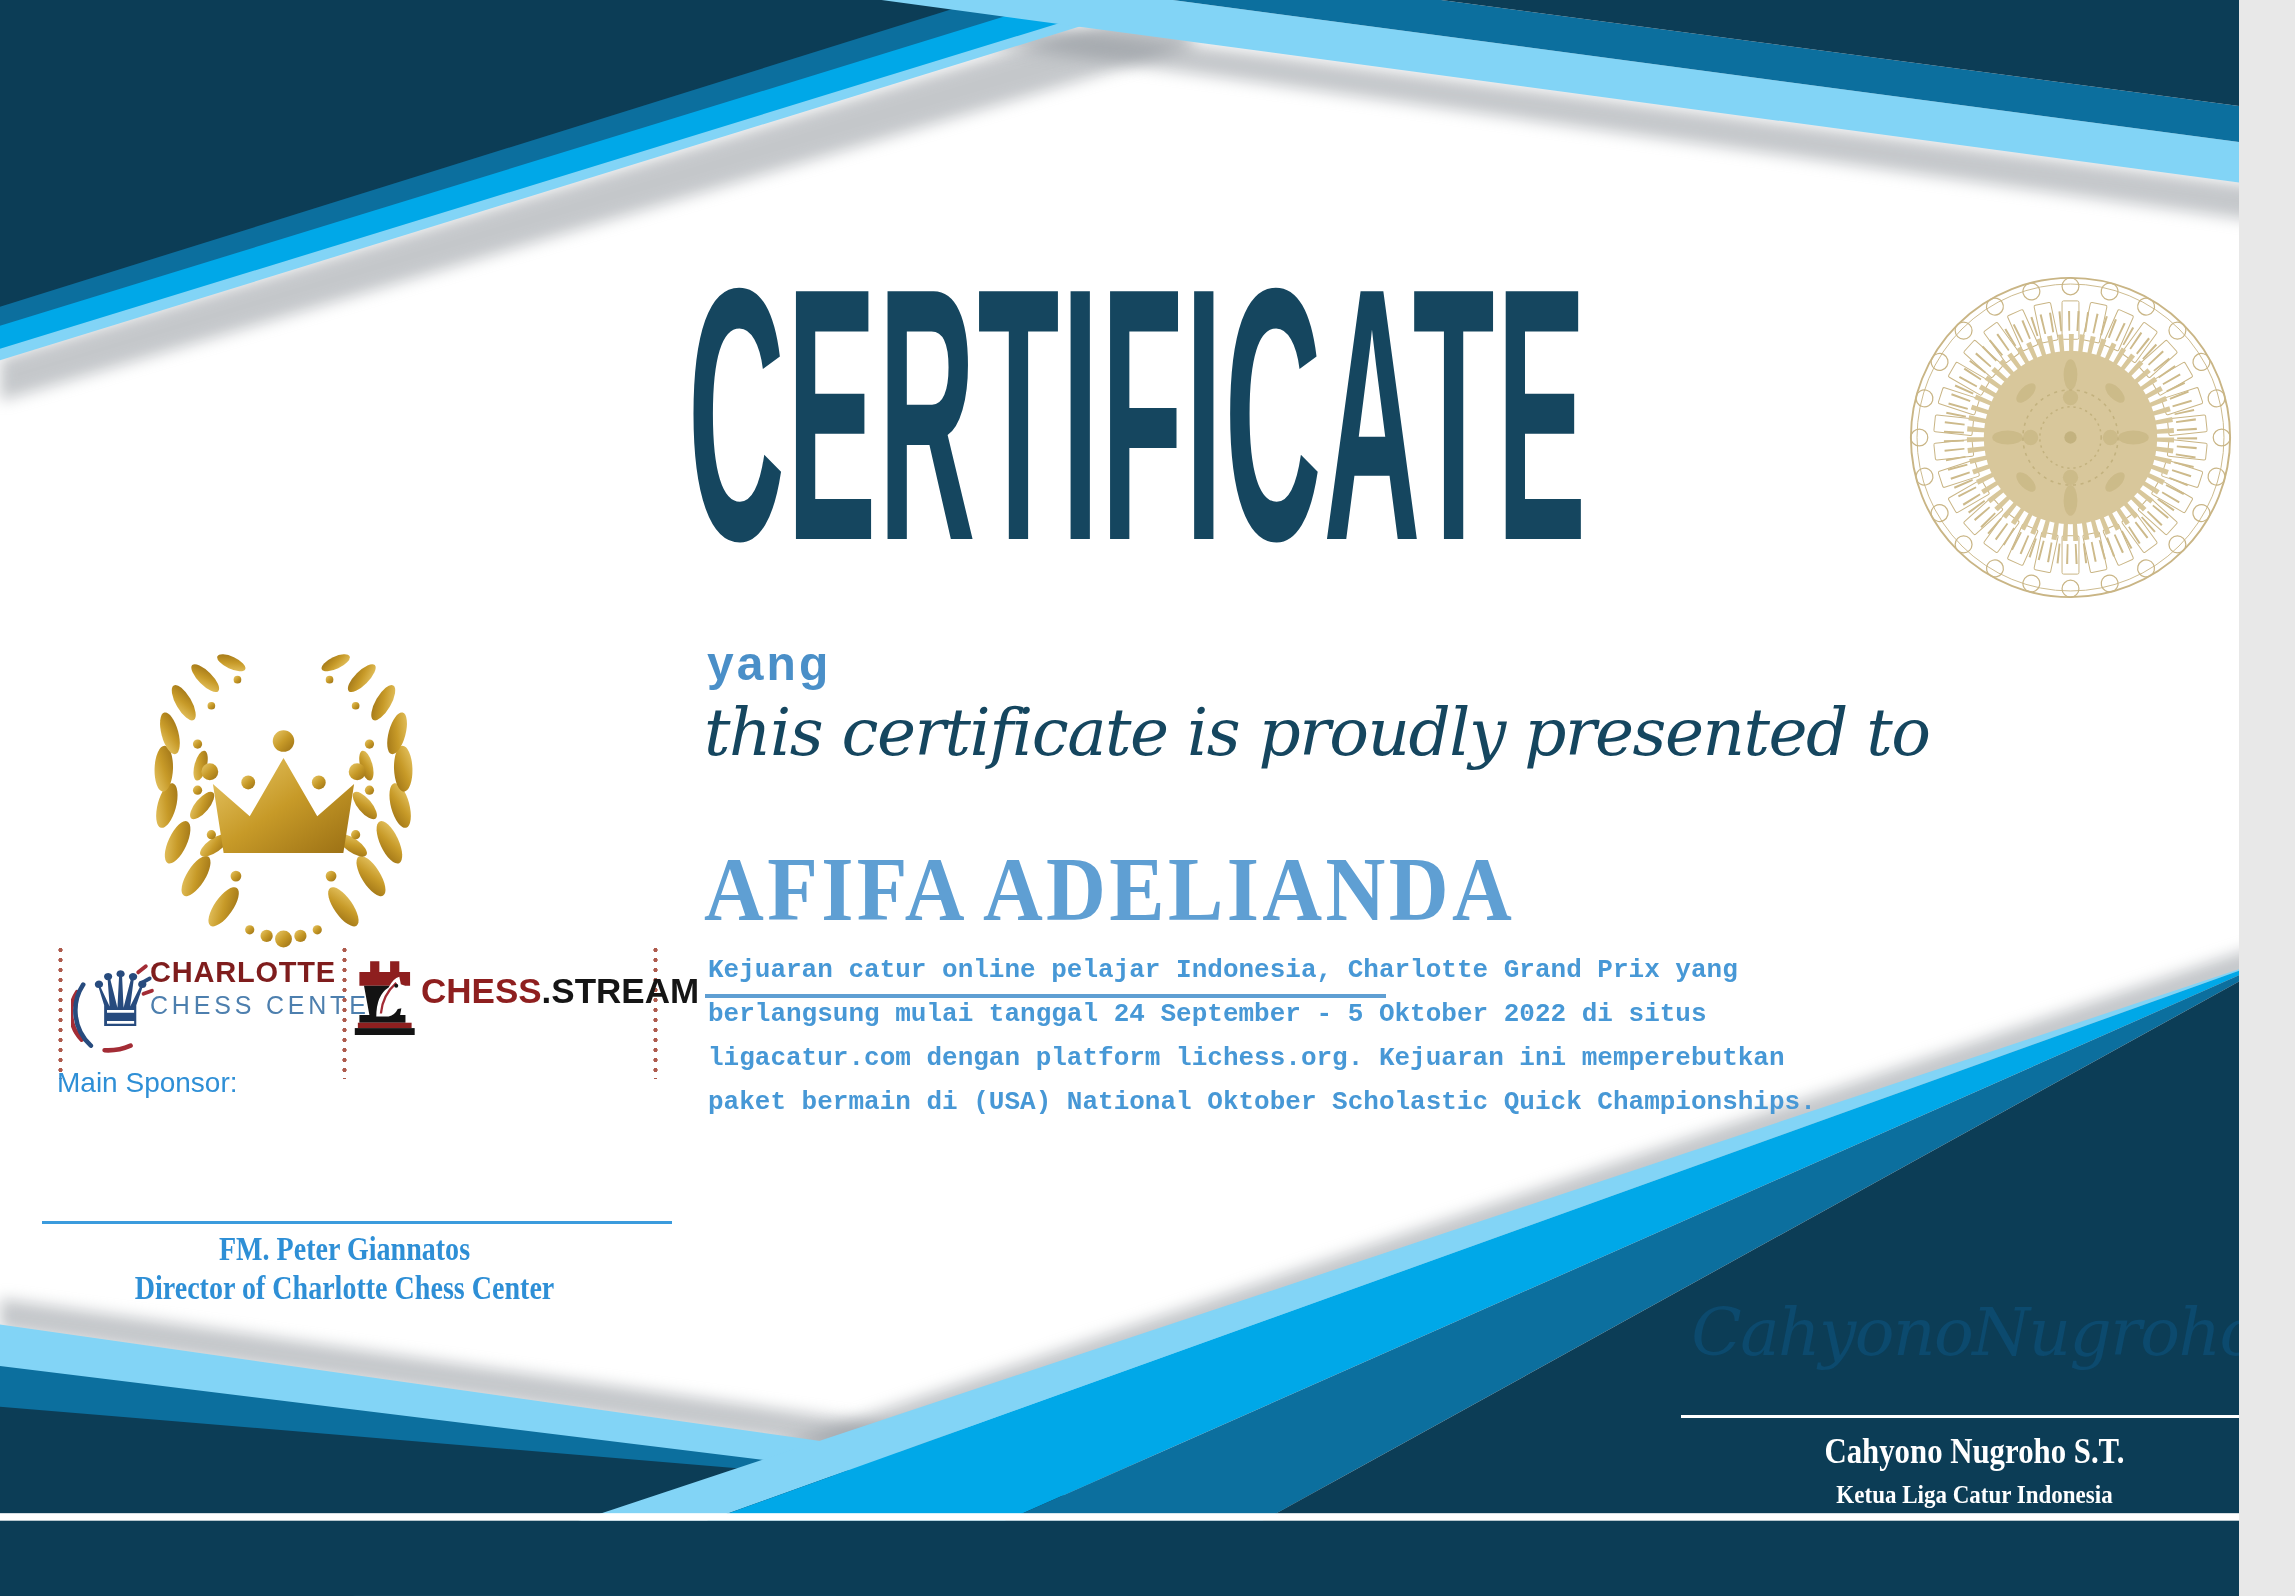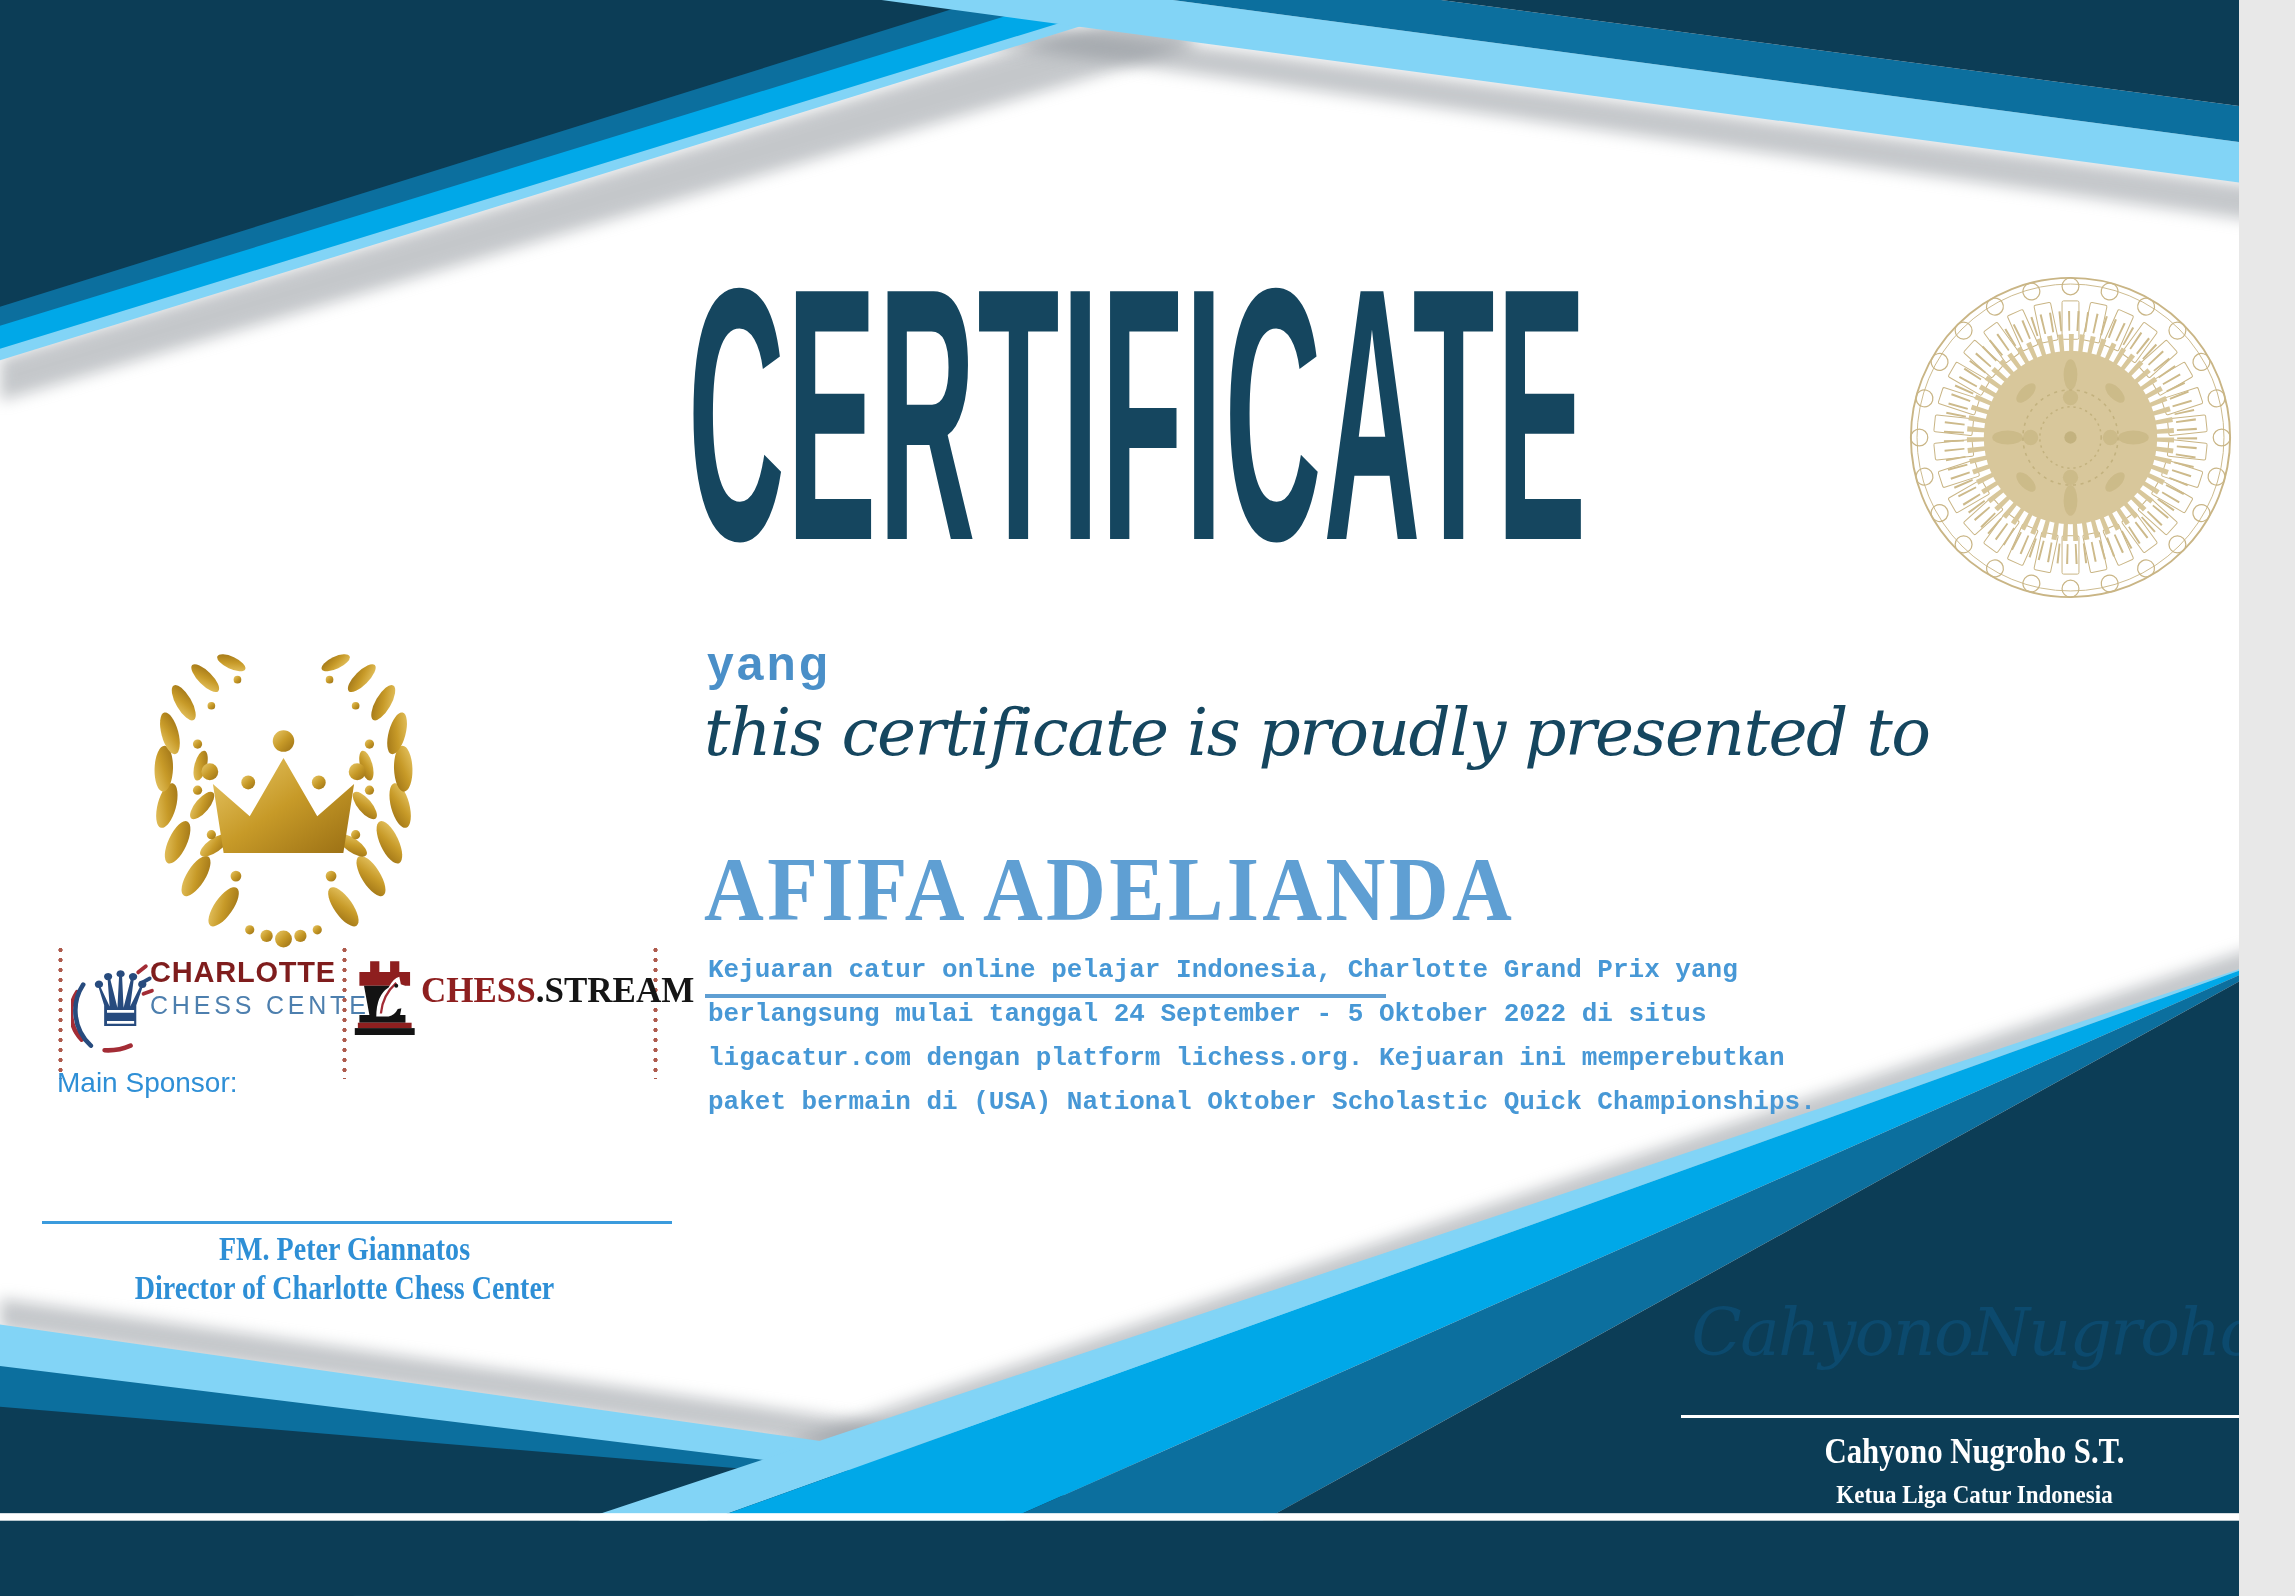--- a/index.html
+++ b/index.html
@@ -25,21 +25,21 @@
          color:#4798D6;line-height:44px;white-space:nowrap;font-family:Liberation Mono, monospace;}
 
   
   .dotted-sep{width:4.6px;height:134px;top:945px;
       background-image:radial-gradient(circle,#AD5A4C 1.8px,rgba(173,90,76,0) 2.1px);
       background-size:4.6px 10px;background-repeat:repeat-y;}
   .cc-text1{left:150px;top:956px;font-size:29px;font-weight:bold;color:#7f1d1d;
             letter-spacing:0.8px;}
   .cc-text2{left:150px;top:991px;font-size:25px;color:#4D7FAE;letter-spacing:3.8px;}
   .stream-text{left:421px;top:971px;font-size:35px;font-weight:bold;
-               font-family:Liberation Serif, serif;white-space:nowrap;}
+               font-family:Liberation Sans, sans-serif;white-space:nowrap;}
   .stream-text .p1{color:#8E1F1F;}
   .stream-text .p2{color:#151515;}
   .sponsor-heading{left:57px;top:1067px;font-size:28px;font-weight:normal;color:#2E8FD6;}
   .sponsor-script{left:37px;top:1092px;font-size:96px;font-style:italic;
                   font-family:"DejaVu Serif",serif;color:#3B9BDD;white-space:nowrap;
                   letter-spacing:-2.3px;}
   .sponsor-rule{left:42px;top:1221px;width:630px;height:3.1px;background:#3B9BDD;}
   .sponsor-name{left:15.3px;top:1231px;width:659px;text-align:center;font-size:33px;
                 font-weight:bold;font-family:"Liberation Serif",serif;color:#2E8FD6;
                 transform:scaleX(0.85);}

